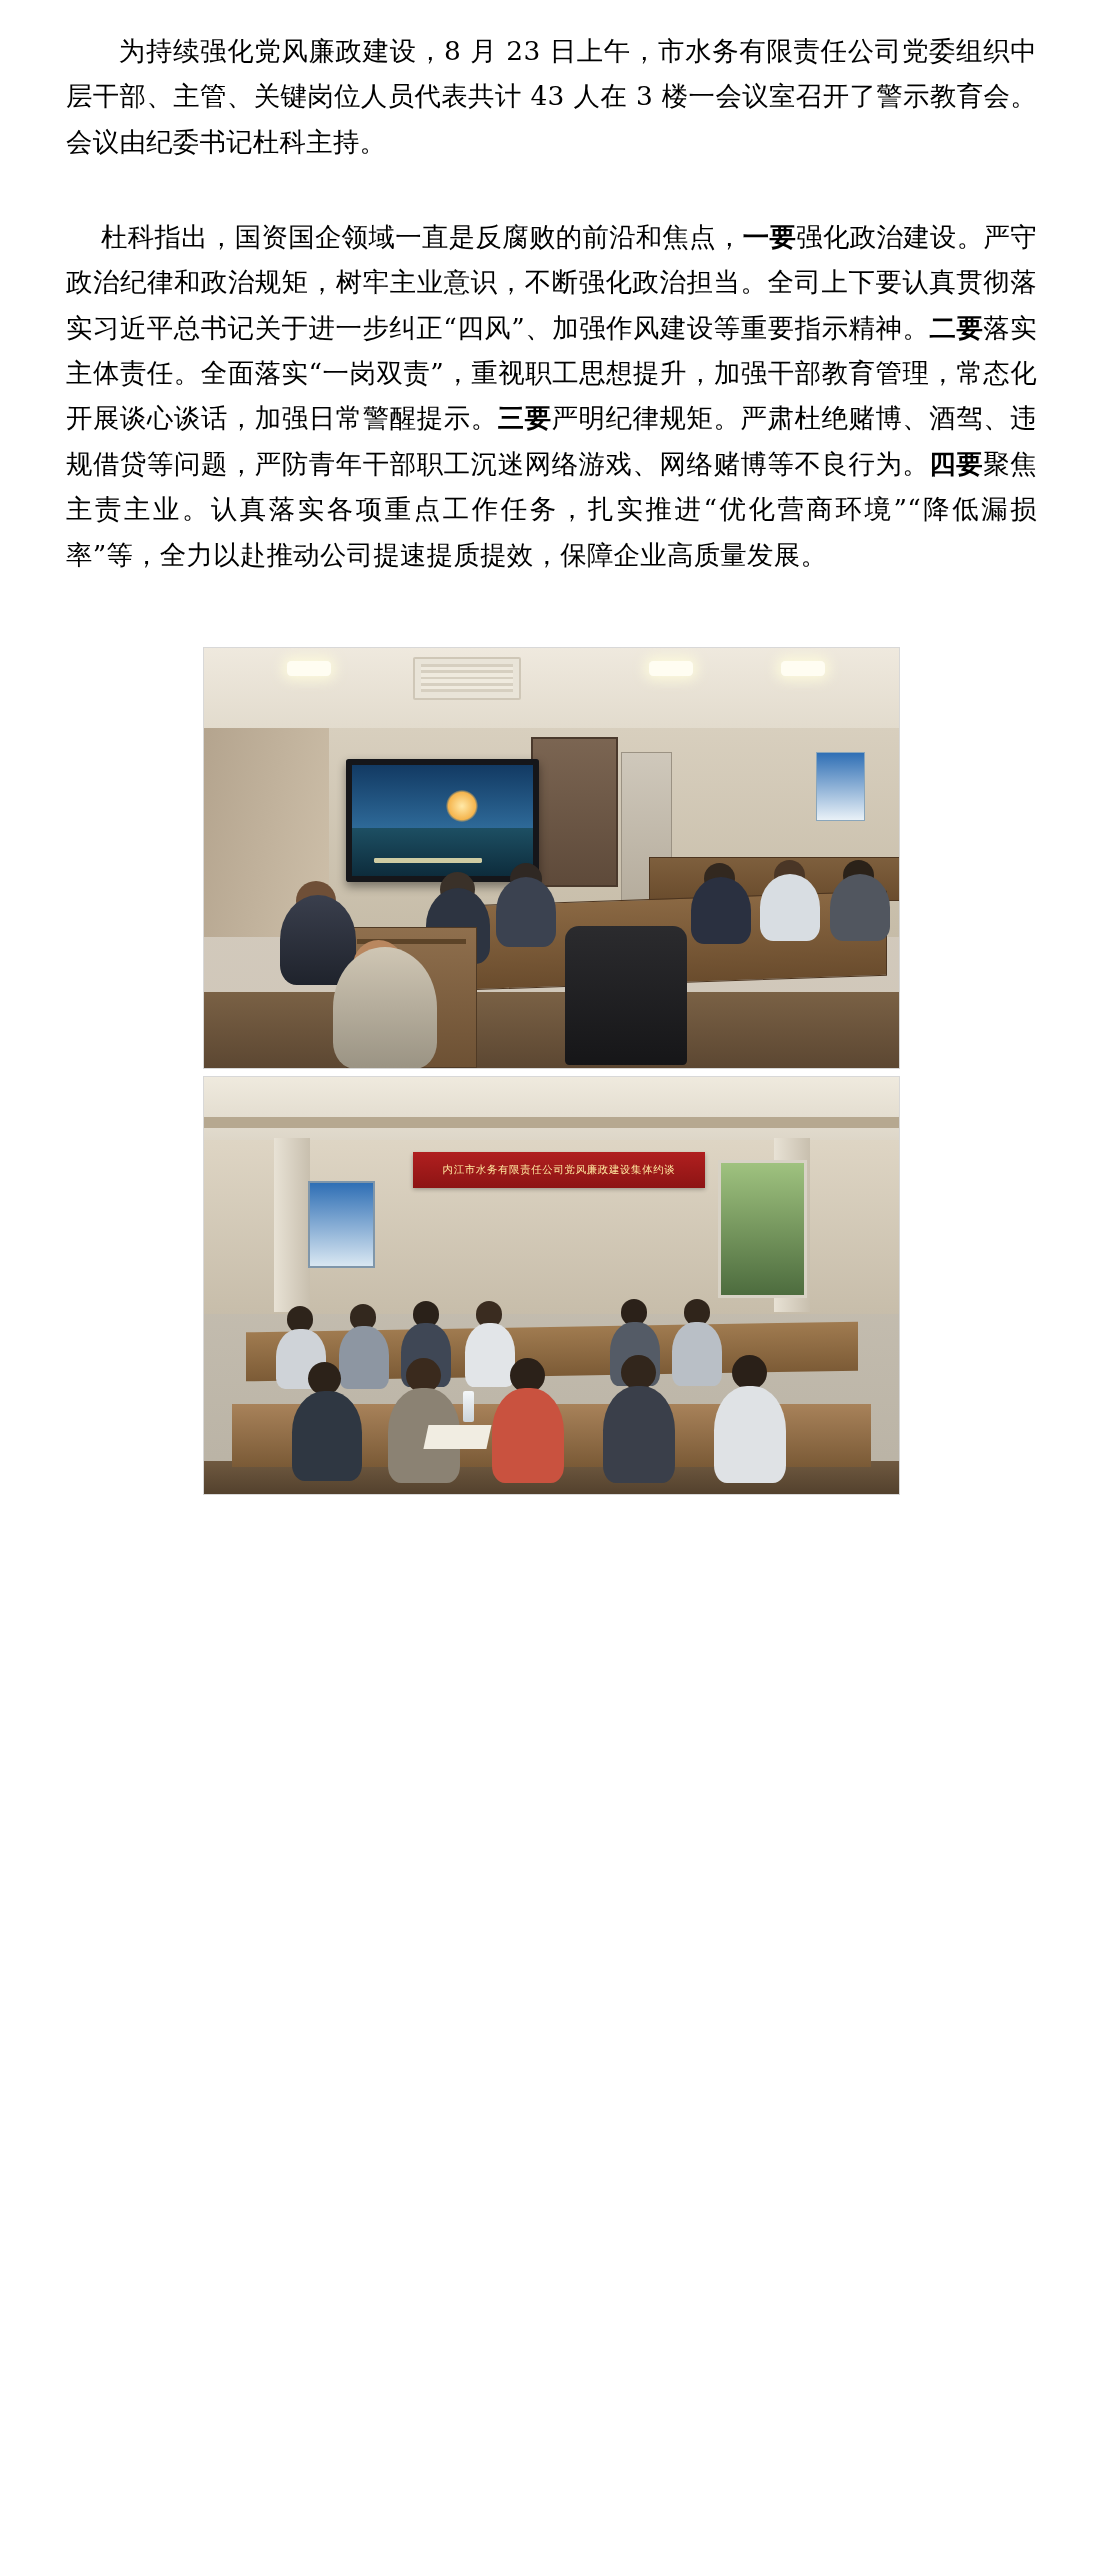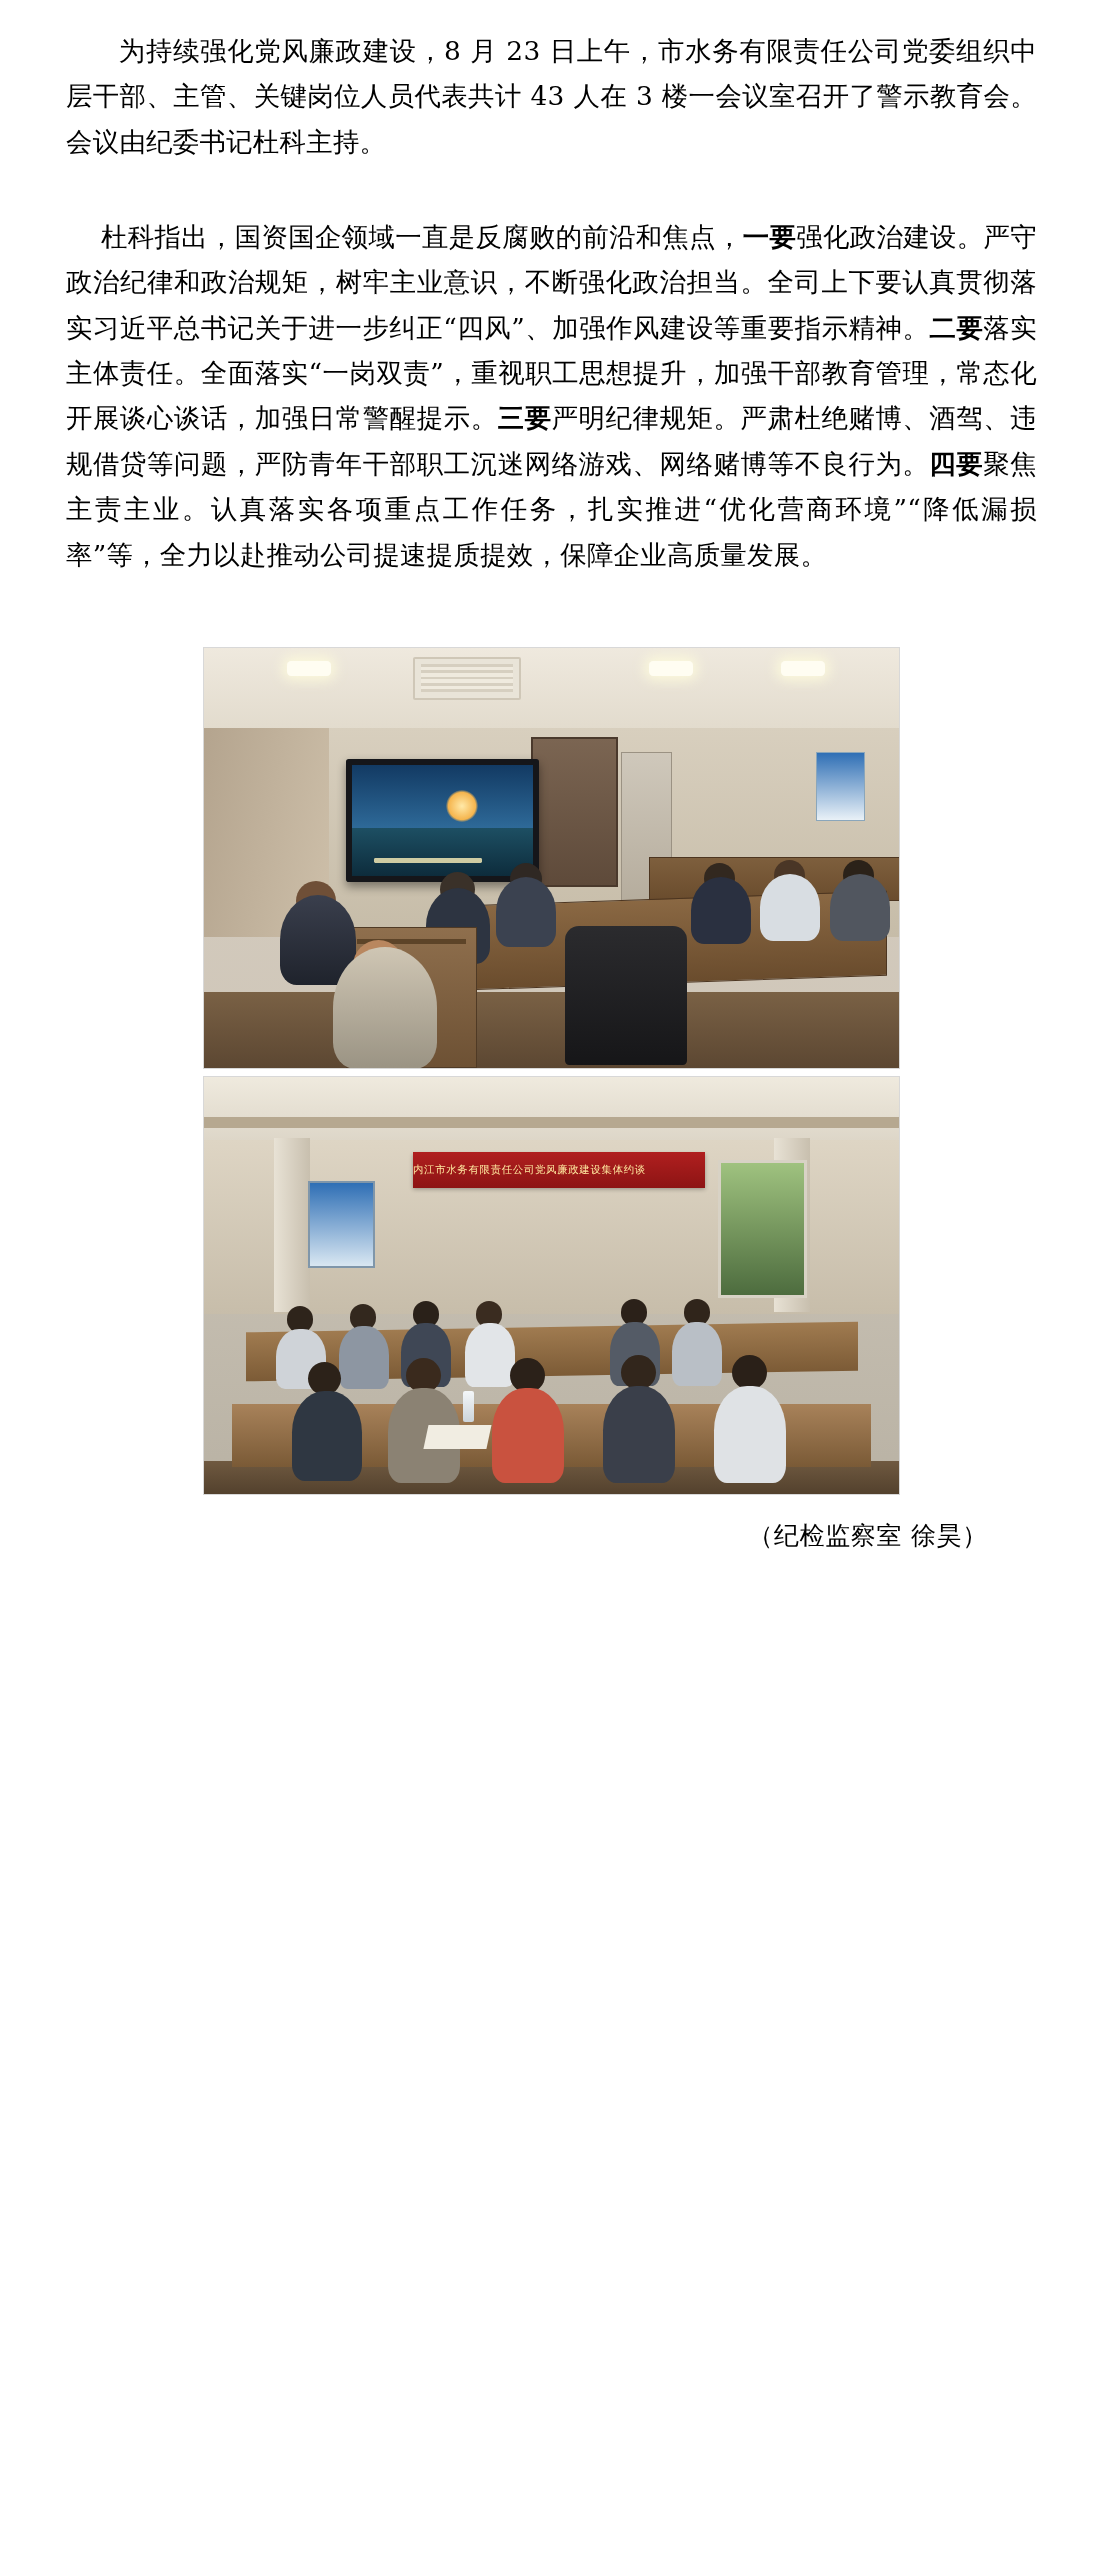--- a/index.html
+++ b/index.html
@@ -180,21 +180,21 @@
     position: absolute; left: 70px; top: 61px; width: 36px; height: 174px;
     background: linear-gradient(90deg, #e8e2d5, #c8bfae);
   }
   .fig2 .columnR {
     position: absolute; left: 570px; top: 61px; width: 36px; height: 174px;
     background: linear-gradient(90deg, #e8e2d5, #c8bfae);
   }
   .fig2 .banner {
     position: absolute; left: 209px; top: 75px; width: 292px; height: 36px;
     background: linear-gradient(#b01f1f, #8d1414);
-    display: flex; align-items: center; 
+    display: flex; align-items: center; justify-content: center;
     box-shadow: 0 2.1px 4.2px rgba(0,0,0,.3);
   }
   .fig2 .banner span {
     color: #ffe9a0; font-size: 10.4px; letter-spacing: 0.7px; white-space: nowrap;
     font-family: "DejaVu Sans", "Liberation Sans", sans-serif;
   }
   .fig2 .board {
     position: absolute; left: 104px; top: 104px; width: 63px; height: 83px;
     background: linear-gradient(#2f6fb5, #d9e7f2); border: 2.1px solid #7f96aa;
   }
@@ -316,16 +316,15 @@
       <div class="prow" style="left:399px;top:309px;width:72px;height:97px;background:#3a3f4a;"></div>
       <div class="phead" style="left:528px;top:278px;width:35px;height:35px;background:#2a2018;"></div>
       <div class="prow" style="left:510px;top:309px;width:72px;height:97px;background:#dfe2e5;"></div>
 
       <div style="position:absolute;left:259px;top:314px;width:11px;height:31px;background:linear-gradient(#f4f7f9,#ccd4da);border-radius:2.1px;"></div>
       <div style="position:absolute;left:222px;top:348px;width:63px;height:23.6px;background:#f1ede2;transform:skewX(-12deg);"></div>
     </div>
 
   </div>
 
-  <div class="signature">（纪检监察室 徐昊）</div>
 
 </div>
 
 
 </body></html>

